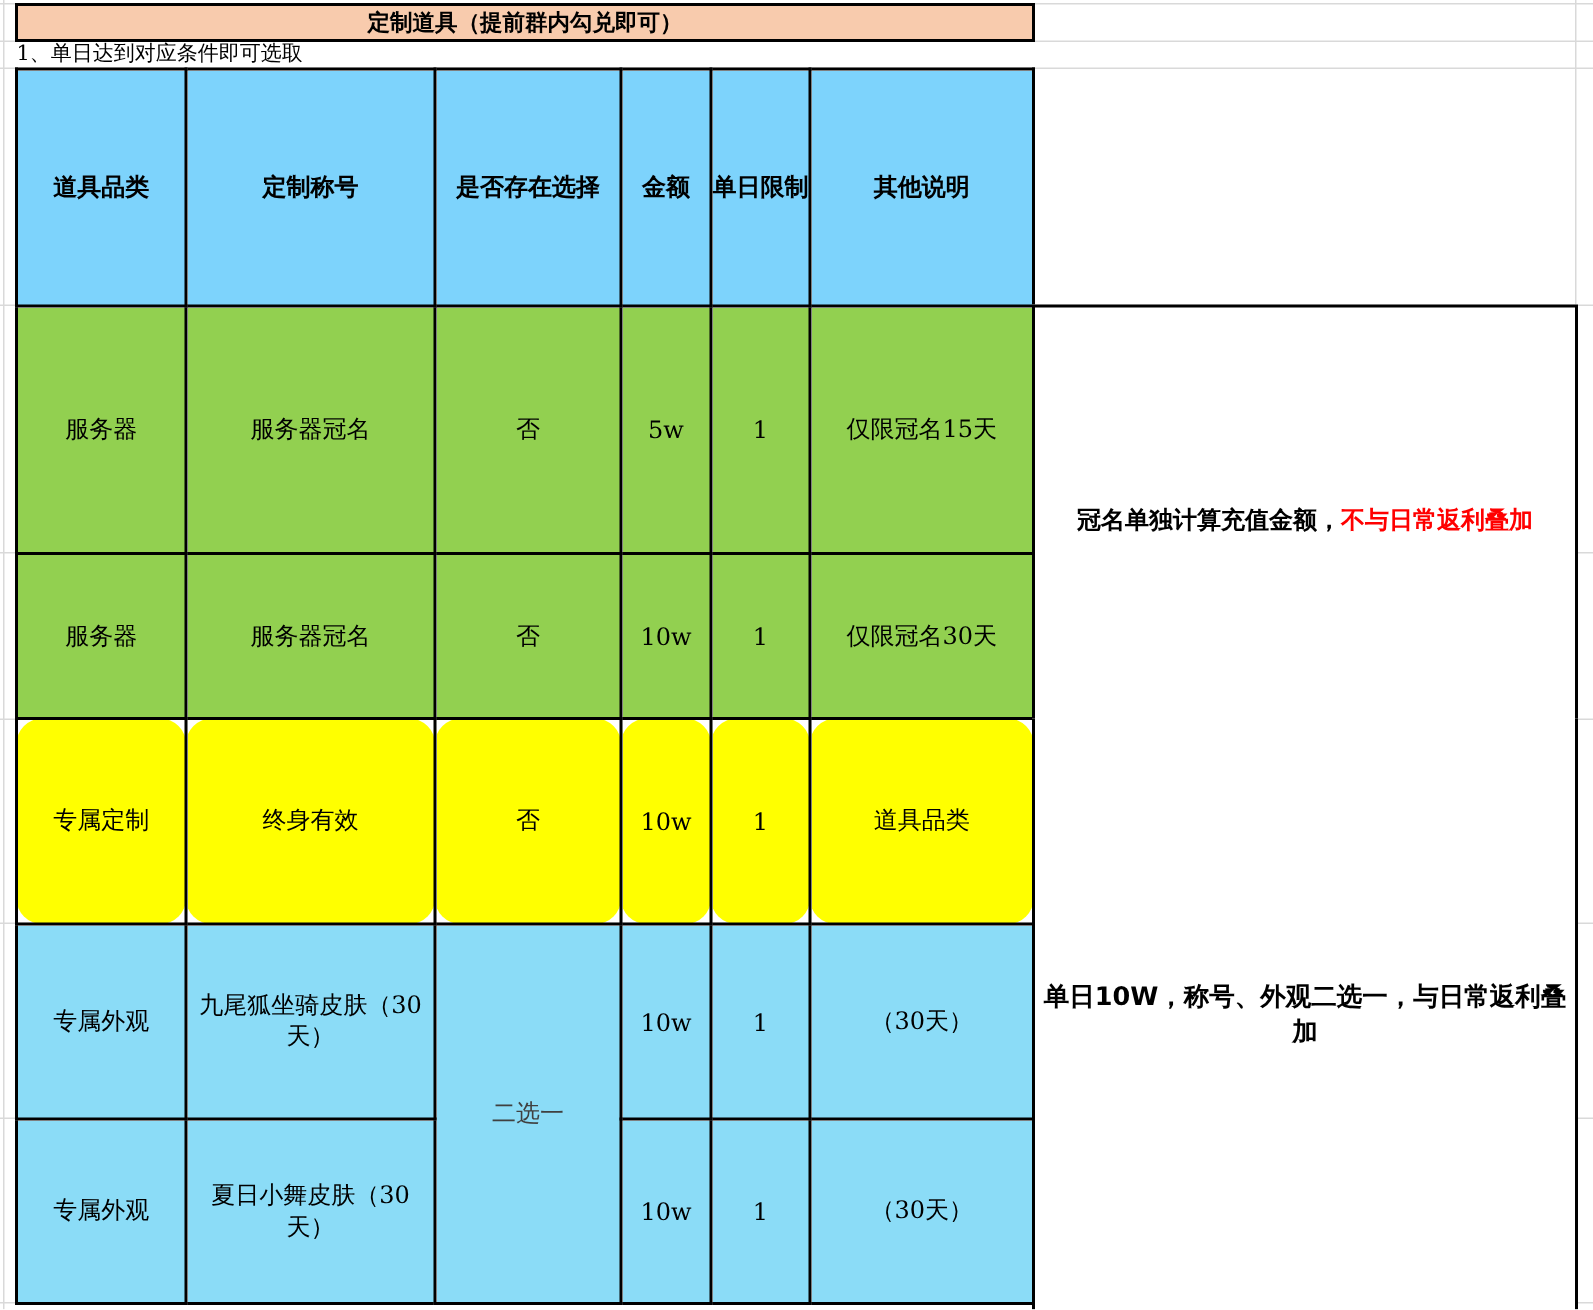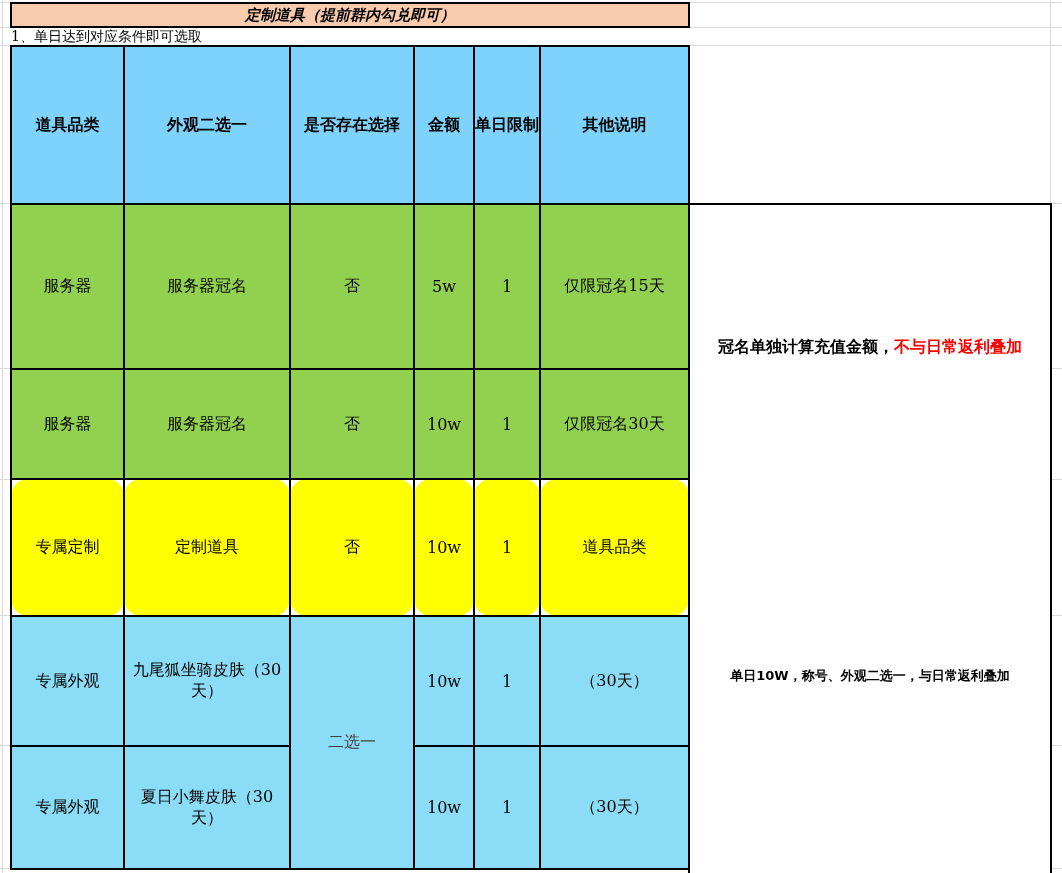--- a/index.html
+++ b/index.html
@@ -12,21 +12,21 @@
   
   .gl { position:absolute; background:#d9d9d9; z-index:0; }
   .gl.h { height:1px; left:0; width:1062px; }
   .gl.v { width:1px; top:0; height:873px; }
 
   
   .title-box {
     position:absolute; left:10px; top:2px; width:680px; height:26px;
     box-sizing:border-box; border:2px solid #000; background:#F8CBAD;
     display:flex; align-items:center; justify-content:center;
-    font-weight:bold; font-size:15px; z-index:2;font-style:italic;
+    font-weight:bold; font-size:15px; z-index:2;
   }
   
   .note {
     position:absolute; left:11px; top:28px; height:17px; line-height:17px;
     font-size:14px; z-index:2; white-space:nowrap;
   }
 
   
   table.sheet {
     position:absolute; left:10px; top:45px; z-index:1;
@@ -46,21 +46,21 @@
   
   .anno {
     position:absolute; left:688px; width:364px; box-sizing:border-box;
     background:#ffffff; border:2px solid #000; z-index:1;
     display:flex; align-items:center; justify-content:center;
     font-weight:bold; font-size:16px; text-align:center;
   }
   .anno-crown { top:203px; height:288px; }
   .anno-daily {
     top:479px; height:394px; border-top:none; border-bottom:none;
-    font-family:"DejaVu Sans","Liberation Sans",sans-serif; font-size:13px;
+    font-family:"DejaVu Sans","Liberation Sans",sans-serif; font-size:17px;
   }
   .red-text { color:#FF0000; }
 </style>
 </head>
 <body>
 
 <div class="canvas">
 
   <div class="gl v" style="left:2px"></div>
   <div class="gl v" style="left:1050px"></div>
@@ -85,21 +85,21 @@
       <col style="width:113px">
         <col style="width:166px">
         <col style="width:124px">
       <col style="width:60px">
         <col style="width:66px">
         <col style="width:149px">
     </colgroup>
     <tbody>
         <tr style="height:158px">
       <th>道具品类</th>
-      <th>外观二选一</th>
+      <th>定制称号</th>
       <th>是否存在选择</th>
       <th>金额</th>
       <th>
             <div class="clip">单日限制兑换数量</div>
           </th>
       <th>其他说明</th>
     </tr>
     <tr class="row-green" style="height:165px">
       <td>服务器</td>
       <td>服务器冠名</td>
@@ -111,21 +111,21 @@
     <tr class="row-green" style="height:110px">
       <td>服务器</td>
       <td>服务器冠名</td>
       <td>否</td>
       <td>10w</td>
       <td>1</td>
       <td>仅限冠名30天</td>
     </tr>
     <tr class="row-yellow" style="height:137px">
       <td>专属定制</td>
-      <td>定制道具</td>
+      <td>终身有效</td>
       <td>否</td>
       <td>10w</td>
       <td>1</td>
       <td>道具品类</td>
     </tr>
     <tr class="row-blue" style="height:130px">
       <td>专属外观</td>
       <td>九尾狐坐骑皮肤（30天）</td>
       <td class="choice-merged" rowspan="2">二选一</td>
       <td>10w</td>

